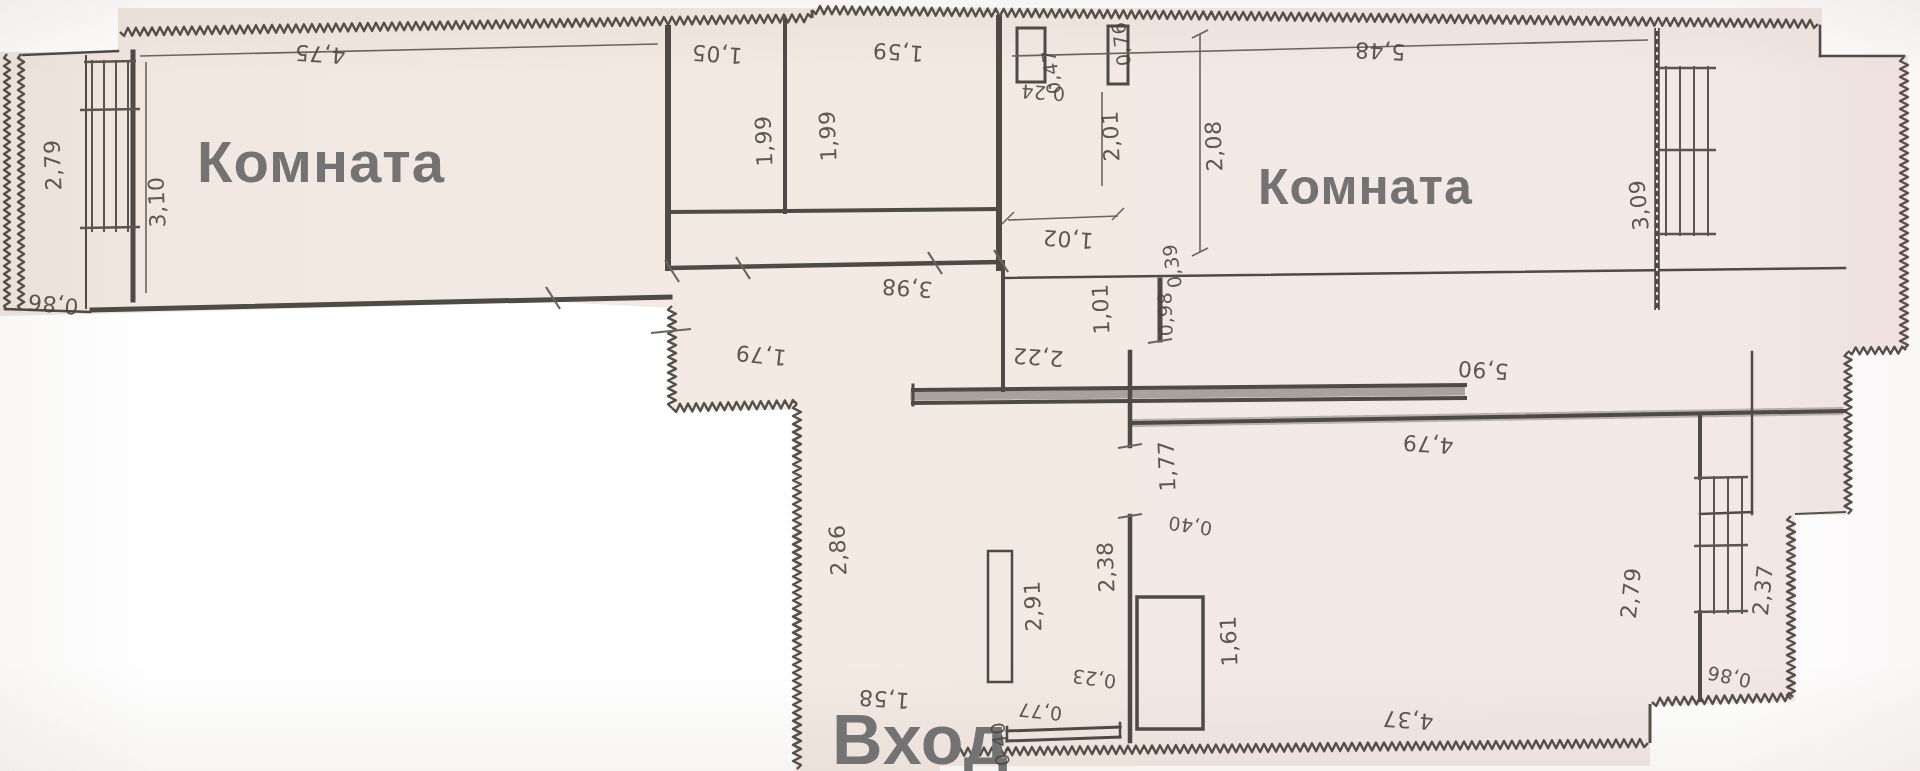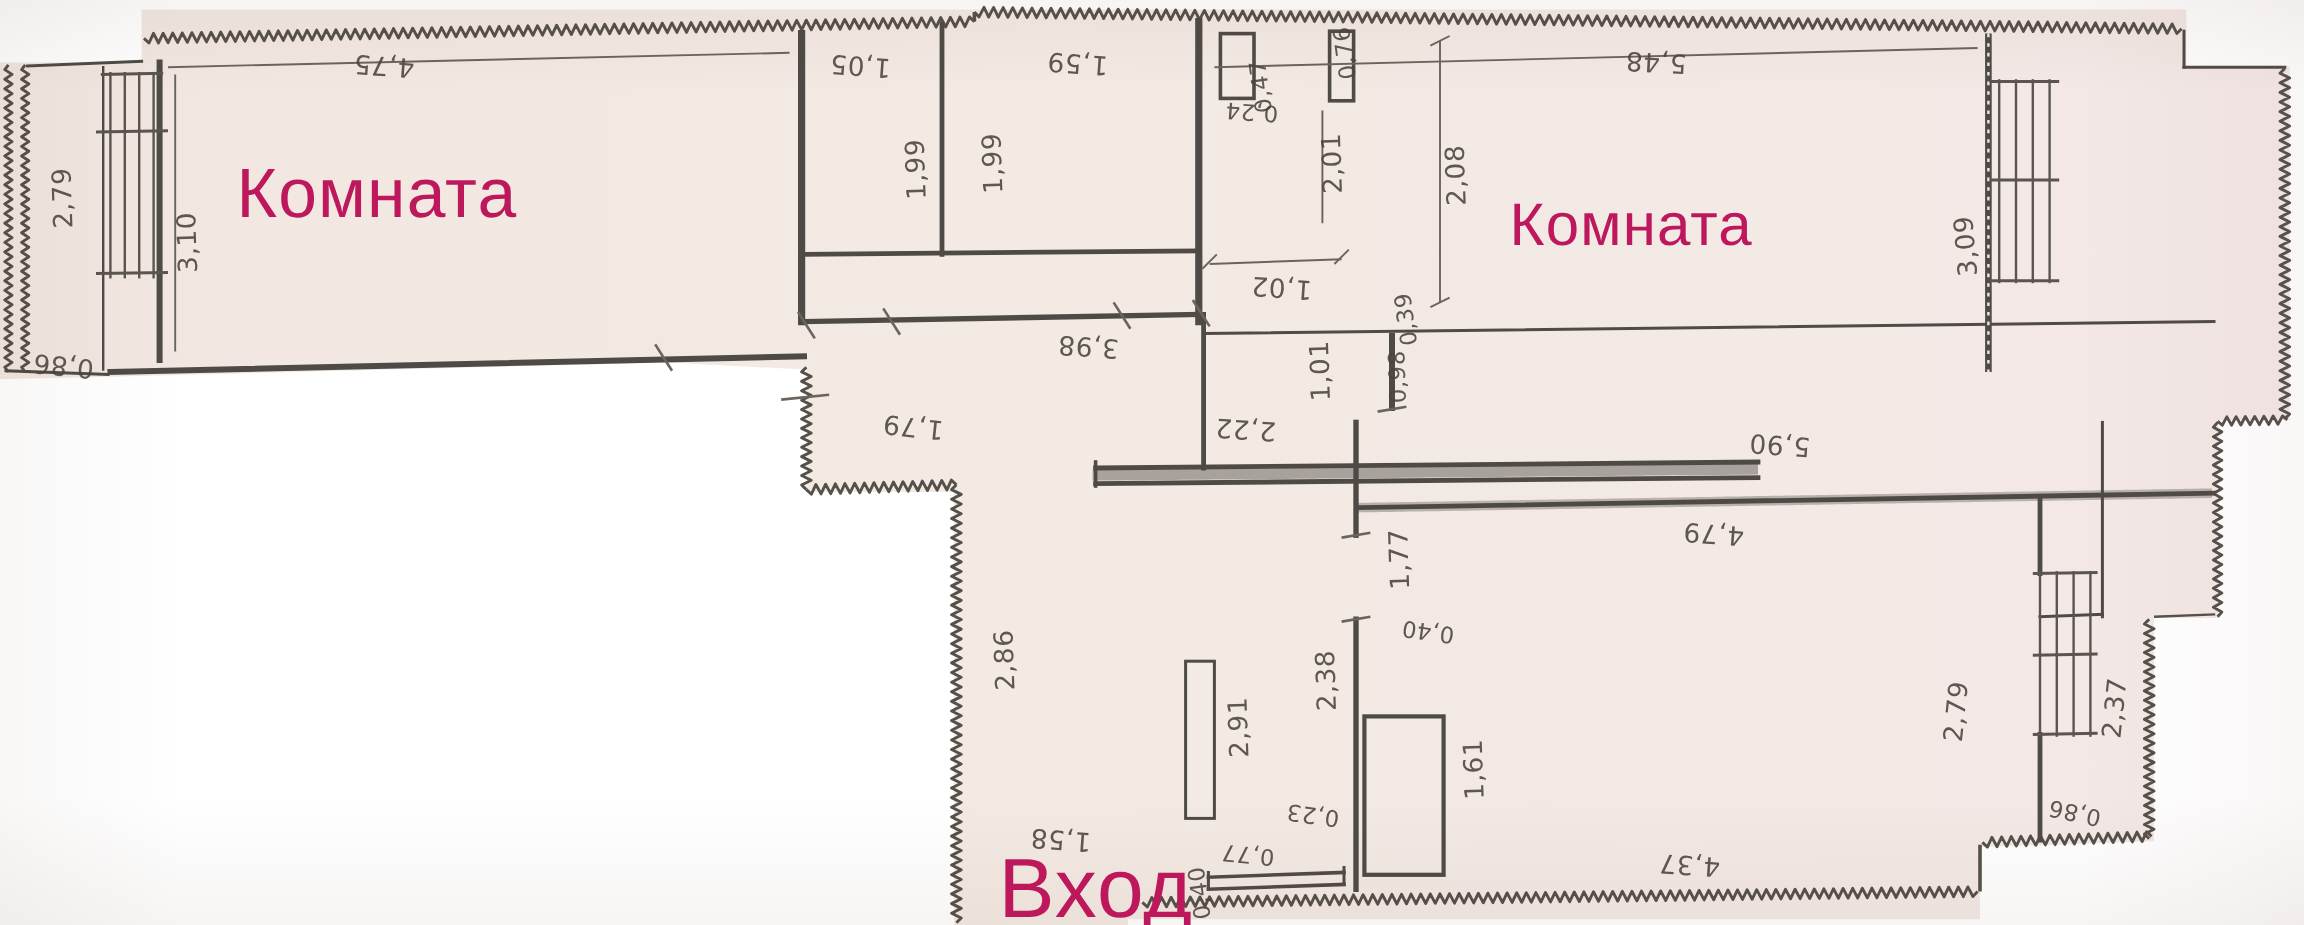--- a/index.html
+++ b/index.html
@@ -6,21 +6,21 @@
   html,body{margin:0;padding:0;background:#ffffff;}
   .plan-canvas{position:relative;width:1920px;height:771px;overflow:hidden;background:#ffffff;
     font-family:"Liberation Sans",sans-serif;}
   .plan-canvas svg{position:absolute;left:0;top:0;}
   .shade{position:absolute;left:0;top:0;width:100%;height:100%;pointer-events:none;
     background:linear-gradient(180deg,rgba(90,60,40,.05),rgba(0,0,0,0) 10%,rgba(0,0,0,0) 86%,rgba(90,60,40,.05)),
                linear-gradient(90deg,rgba(90,60,40,.04),rgba(0,0,0,0) 8%,rgba(0,0,0,0) 90%,rgba(150,90,90,.05));}
   .dim{position:absolute;left:var(--x);top:var(--y);transform:translate(-50%,-50%) rotate(var(--r));
     font-family:"DejaVu Sans",sans-serif;font-size:22px;letter-spacing:.5px;color:#4a443c;
     white-space:nowrap;opacity:.88;}
-  .room-label{position:absolute;font-weight:400;color:#be185d;white-space:nowrap;
+  .room-label{position:absolute;font-weight:700;color:#737373;white-space:nowrap;
     font-family:"Liberation Sans",sans-serif;letter-spacing:1px;}
 </style>
 </head>
 <body>
 
 <div class="plan-canvas">
 
 <svg width="1920" height="771" viewBox="0 0 1920 771">
   <defs>
     <linearGradient id="pg" x1="0" y1="0" x2="1" y2="0">

